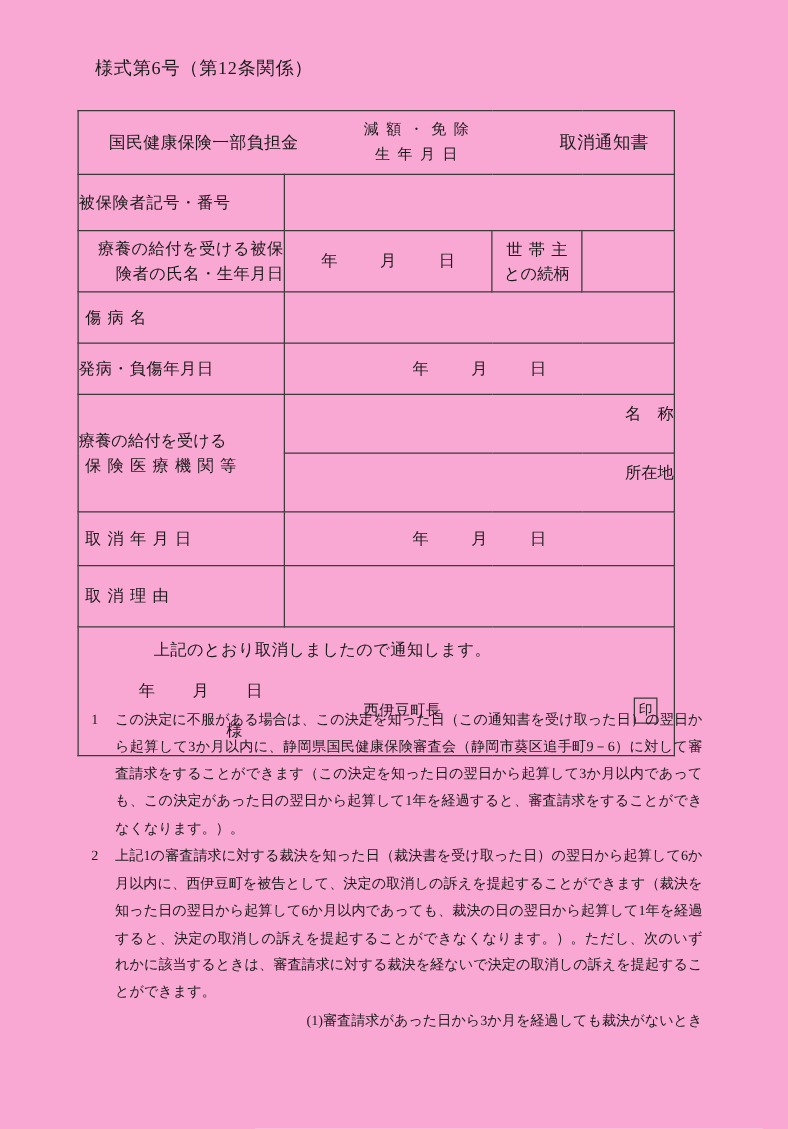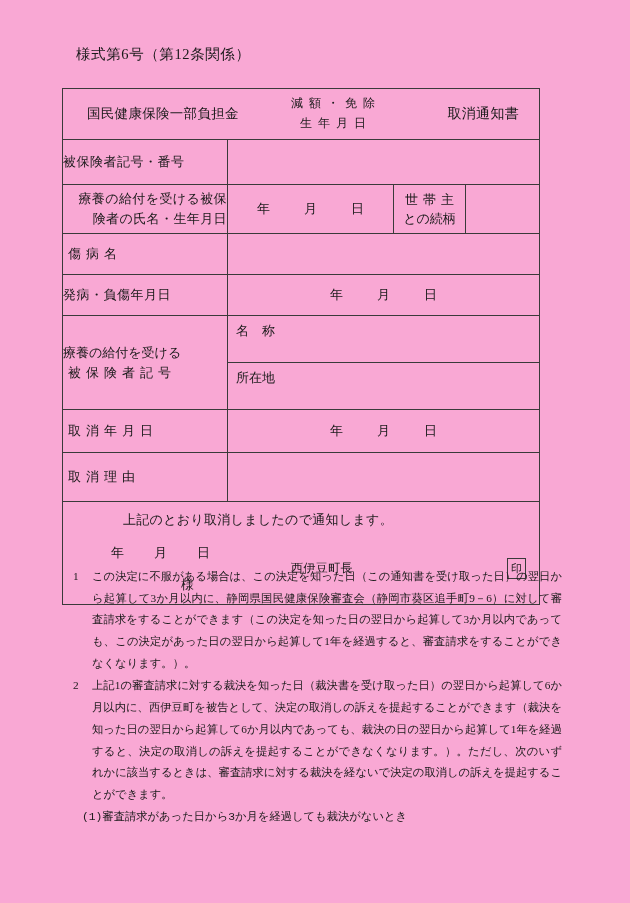--- a/index.html
+++ b/index.html
@@ -64,21 +64,21 @@
     text-align: center;
   }
   .date-run {
     display: inline-block;
     letter-spacing: 0;
   }
   .date-run span { display: inline-block; }
   .d-y { margin-right: 34px; }
   .d-m { margin-right: 34px; }
   .sub-left {
-    text-align: left;
+    text-align: right;
     padding-left: 8px !important;
   }
   .hdr-main {
     position: relative;
     height: 50px;
   }
   .hdr-left {
     position: absolute;
     left: 24px;
     top: 50%;
@@ -175,23 +175,22 @@
     text-align: justify;
     text-justify: inter-character;
   }
   .note-num {
     position: absolute;
     left: 3px;
     top: 0;
   }
   .subnote {
     padding-left: 12px;
-    text-align: left;
+    text-align: right;
     margin-bottom: 1px;
-    font-family: Liberation Mono, monospace;
   }
 </style>
 </head>
 <body>
 
 <div class="page">
 
   <div class="form-title">様式第6号（第12条関係）</div>
 
   <table class="form-table">
@@ -246,21 +245,21 @@
         <td colspan="3" class="cell-date">
           <span class="date-run">
             <span class="d-y">年</span><span class="d-m">月</span><span>日</span>
           </span>
         </td>
       </tr>
 
       <tr>
         <td rowspan="2" class="lbl">
           <div>療養の給付を受ける</div>
-          <div class="lbl-spaced">被保険者記号</div>
+          <div class="lbl-spaced">保険医療機関等</div>
         </td>
         <td colspan="3" class="sub-left" style="height:40px; vertical-align:top; padding-top:6px !important;">
           <span>名　称</span>
         </td>
       </tr>
 
       <tr>
         <td colspan="3" class="sub-left" style="height:40px; vertical-align:top; padding-top:6px !important;">
           <span>所在地</span>
         </td>

